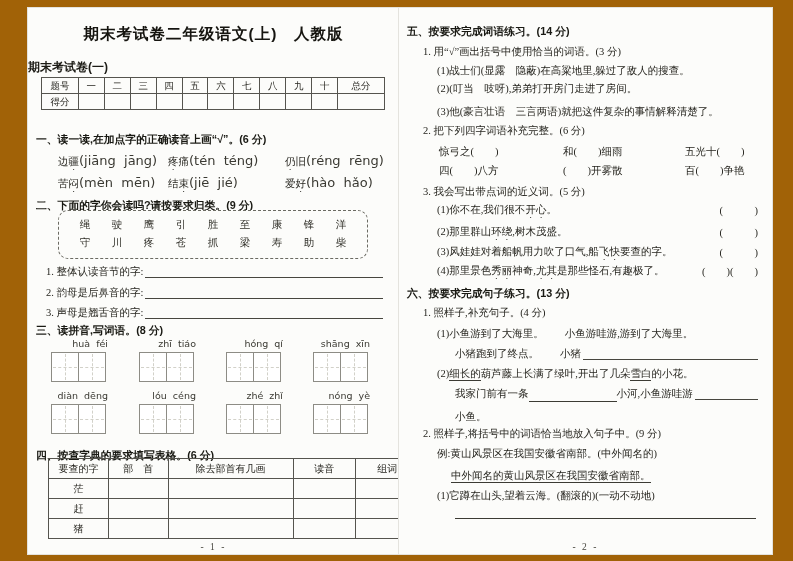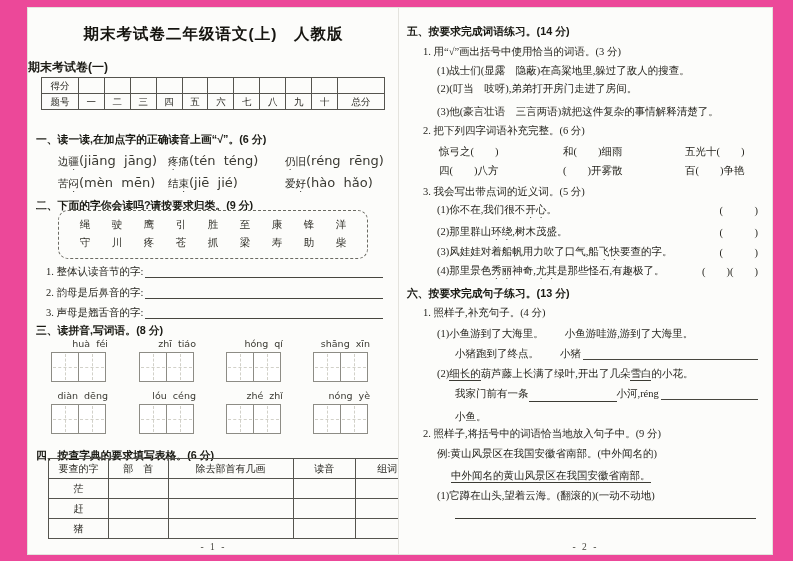--- a/index.html
+++ b/index.html
@@ -1,17 +1,17 @@
 <!DOCTYPE html>
 <html><head>
 <meta charset="utf-8">
 <style>
   html,body{margin:0;padding:0;}
   body{width:793px;height:561px;background:#efeeeb;font-family:"Liberation Serif",serif;}
-  .screen{position:relative;width:793px;height:561px;overflow:hidden;background:#ec4899;}
+  .screen{position:relative;width:793px;height:561px;overflow:hidden;background:#a16207;}
   .page{position:absolute;top:7px;height:546px;background:#fcfcfa;border:1px solid #e4e3de;}
   .page-left{left:27px;width:371px;}
   .page-right{left:398px;width:373px;}
   .ln{position:absolute;font:10.5px/16px "Liberation Serif",serif;color:#26251f;white-space:nowrap;}
   .hd{font:bold 10.8px/14px "Liberation Sans",sans-serif;color:#191913;}
   .title{position:absolute;left:0;right:0;text-align:center;font:bold 15.5px/20px "Liberation Sans",sans-serif;color:#15140f;letter-spacing:1px;}
   .subtitle{position:absolute;left:0;right:0;text-align:left;font:bold 12px/15px "Liberation Sans",sans-serif;color:#1b1a14;}
   table{border-collapse:collapse;}
   .scoretab{position:absolute;left:13px;top:69px;width:344px;}
   .scoretab td{border:1px solid #55544e;height:15px;text-align:center;font:9.5px/12px "Liberation Serif",serif;color:#26251f;padding:0;}
@@ -41,47 +41,47 @@
 
 <div class="screen">
 
   <div class="page page-left">
     <div class="title" style="top:16px">期末考试卷二年级语文(上)　人教版</div>
     <div class="subtitle" style="top:52px">期末考试卷(一)</div>
 
     <table class="scoretab">
       <tbody>
           <tr>
-        <td class="w1">得分</td>
-        <td></td>
-            <td></td>
-        <td></td>
-            <td></td>
-        <td></td>
-            <td></td>
-        <td></td>
-            <td></td>
-        <td></td>
-            <td></td>
-        <td></td>
-      </tr>
-      <tr>
         <td class="w1">题号</td>
         <td class="wn">一</td>
         <td class="wn">二</td>
         <td class="wn">三</td>
         <td class="wn">四</td>
         <td class="wn">五</td>
         <td class="wn">六</td>
         <td class="wn">七</td>
         <td class="wn">八</td>
         <td class="wn">九</td>
         <td class="wn">十</td>
         <td class="wt">总分</td>
       </tr>
+      <tr>
+        <td class="w1">得分</td>
+        <td></td>
+            <td></td>
+        <td></td>
+            <td></td>
+        <td></td>
+            <td></td>
+        <td></td>
+            <td></td>
+        <td></td>
+            <td></td>
+        <td></td>
+      </tr>
     </tbody>
       </table>
 
     <div class="ln hd" style="left:8px;top:124px">一、读一读,在加点字的正确读音上画“√”。(6 分)</div>
     <div class="ln" style="left:30px;top:145px"><span>边</span><span class="em-dot">疆</span><span></span><span class="pinyin">(jiāng  jāng)</span></div>
     <div class="ln" style="left:140px;top:145px"><span class="em-dot">疼</span><span>痛</span><span class="pinyin">(tén  téng)</span></div>
     <div class="ln" style="left:257px;top:145px"><span class="em-dot">仍</span><span>旧</span><span class="pinyin">(réng  rēng)</span></div>
     <div class="ln" style="left:30px;top:167px"><span>苦</span><span class="em-dot">闷</span><span class="pinyin">(mèn  mēn)</span></div>
     <div class="ln" style="left:140px;top:167px"><span>结</span><span class="em-dot">束</span><span class="pinyin">(jiē  jié)</span></div>
     <div class="ln" style="left:257px;top:167px"><span>爱</span><span class="em-dot">好</span><span class="pinyin">(hào  hǎo)</span></div>
@@ -256,21 +256,21 @@
     <div class="ln" style="left:24px;top:297px">1. 照样子,补充句子。(4 分)</div>
     <div class="ln" style="left:38px;top:318px">(1)小鱼游到了大海里。　　小鱼游哇游,游到了大海里。</div>
     <div class="ln qline" style="left:56px;top:338px;right:14px">
         <span>小猪跑到了终点。　　小猪</span>
         <span class="fill"></span>
       </div>
     <div class="ln" style="left:38px;top:358px"><span>(2)</span><span class="ul">细长的</span><span>葫芦藤上长满了绿叶,开出了几朵</span><span class="ul">雪白</span><span>的小花。</span></div>
     <div class="ln qline" style="left:56px;top:378px;right:14px">
         <span>我家门前有一条</span>
         <span class="blank" style="width:88px"></span>
-        <span>小河,réng</span>
+        <span>小河,小鱼游哇游</span>
         <span class="fill"></span>
       </div>
     <div class="ln" style="left:56px;top:401px">小鱼。</div>
 
     <div class="ln" style="left:24px;top:418px">2. 照样子,将括号中的词语恰当地放入句子中。(9 分)</div>
     <div class="ln" style="left:38px;top:438px">例:黄山风景区在我国安徽省南部。(中外闻名的)</div>
     <div class="ln" style="left:52px;top:460px"><span class="ul">中外闻名的黄山风景区在我国安徽省南部。</span></div>
     <div class="ln" style="left:38px;top:480px">(1)它蹲在山头,望着云海。(翻滚的)(一动不动地)</div>
     <div class="ln" style="left:56px;top:496px;right:16px;height:14px;border-bottom:1px solid #3c3b34"></div>
 

